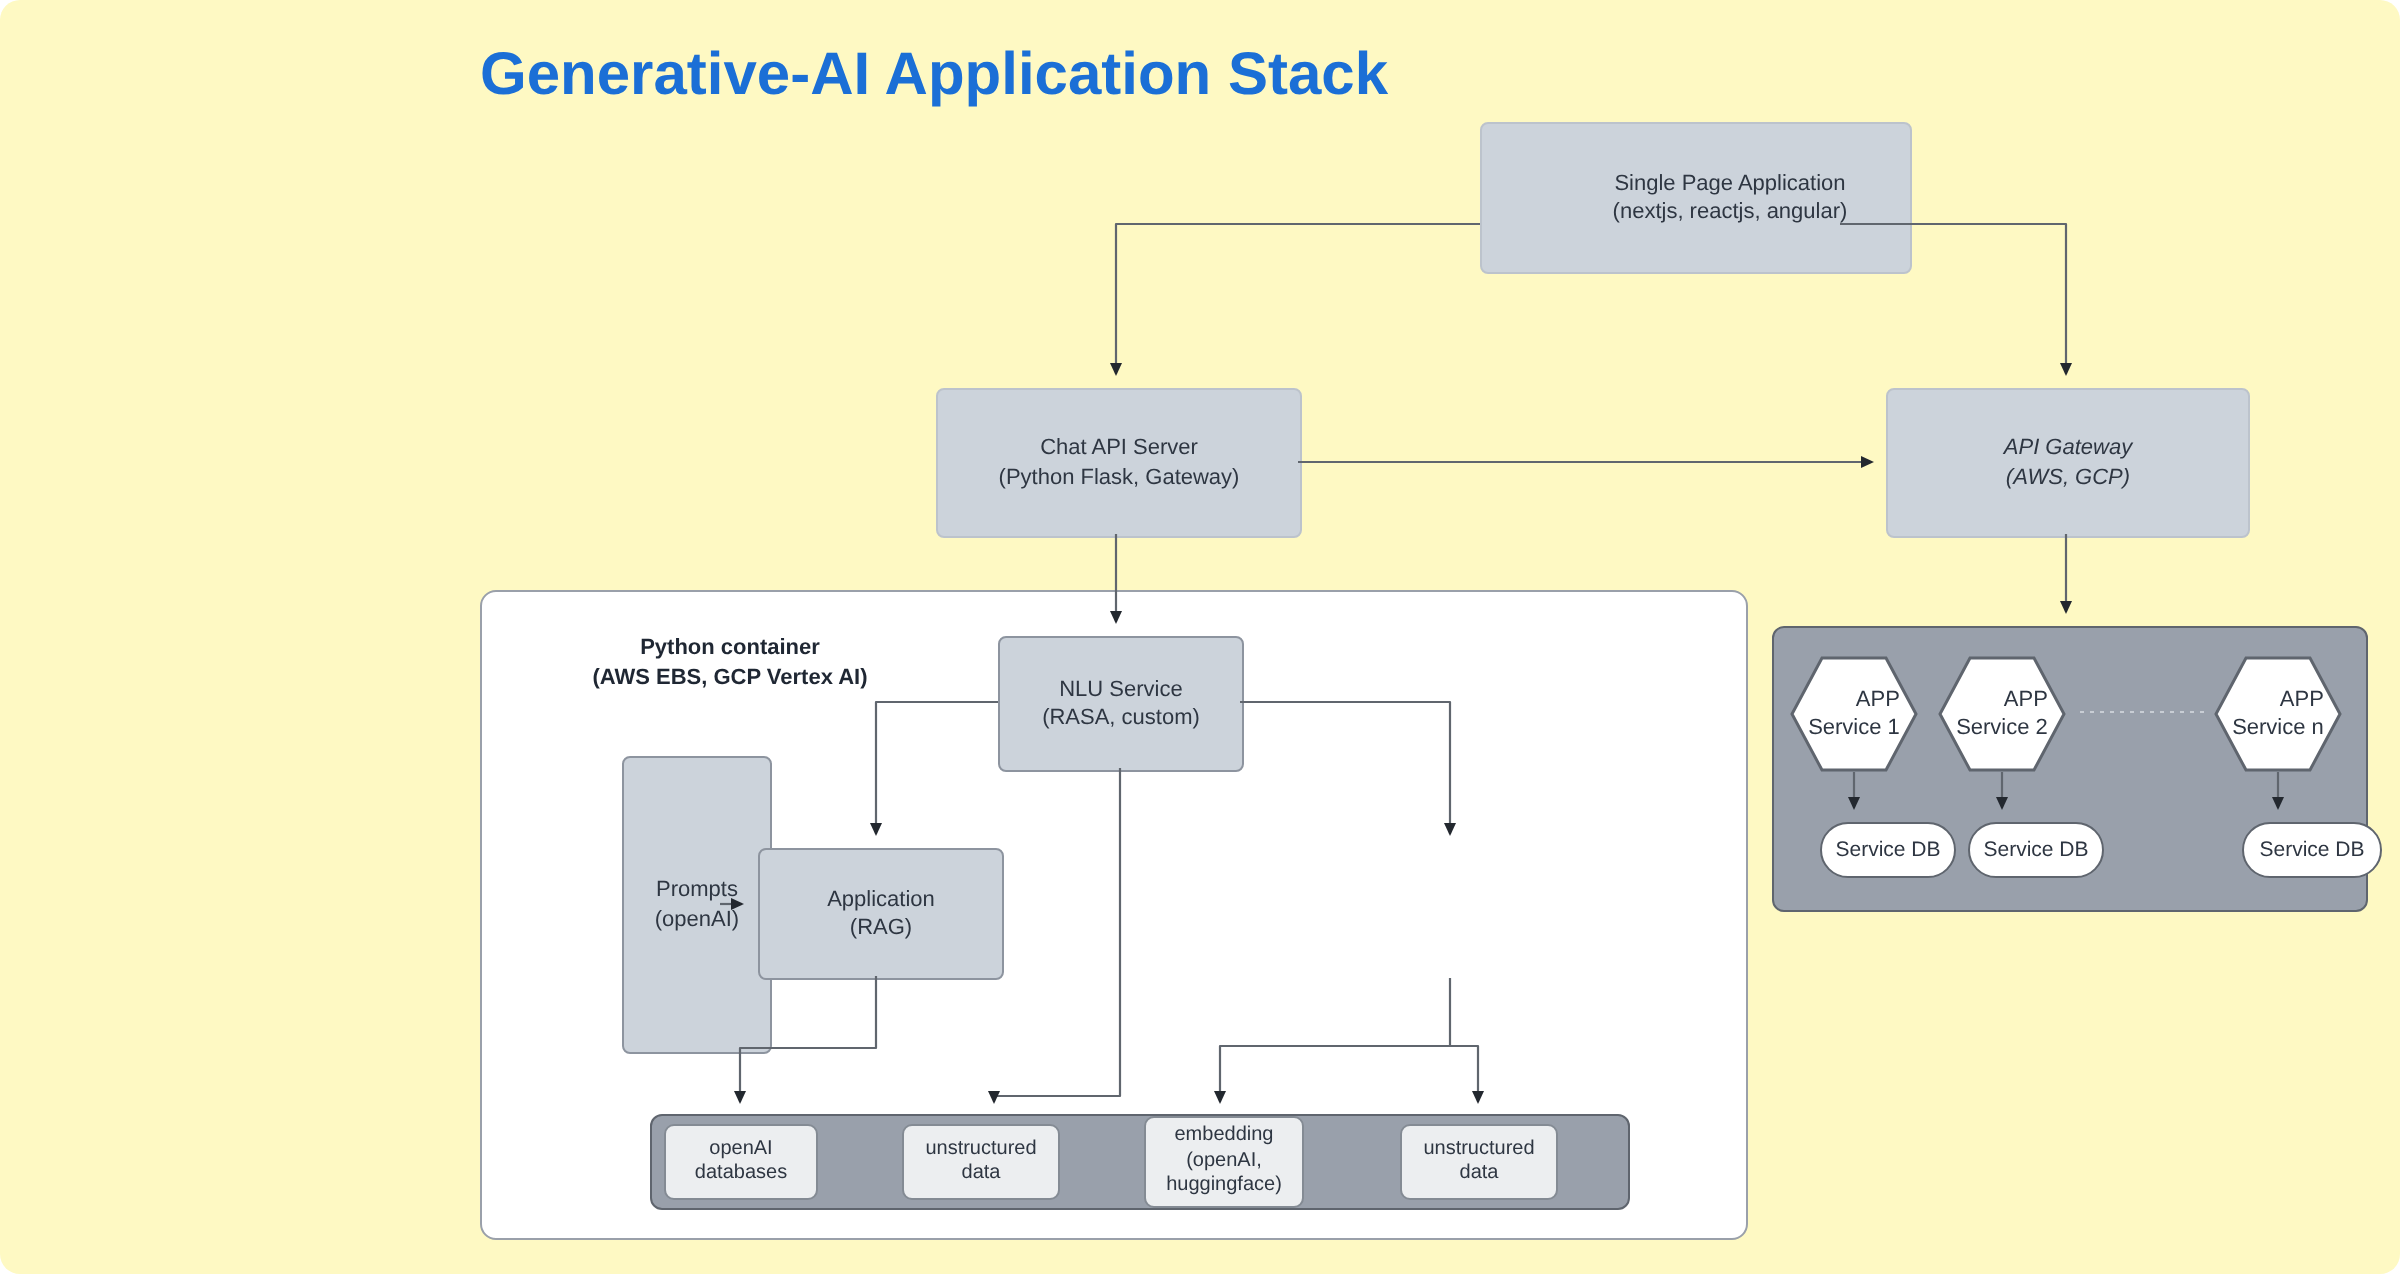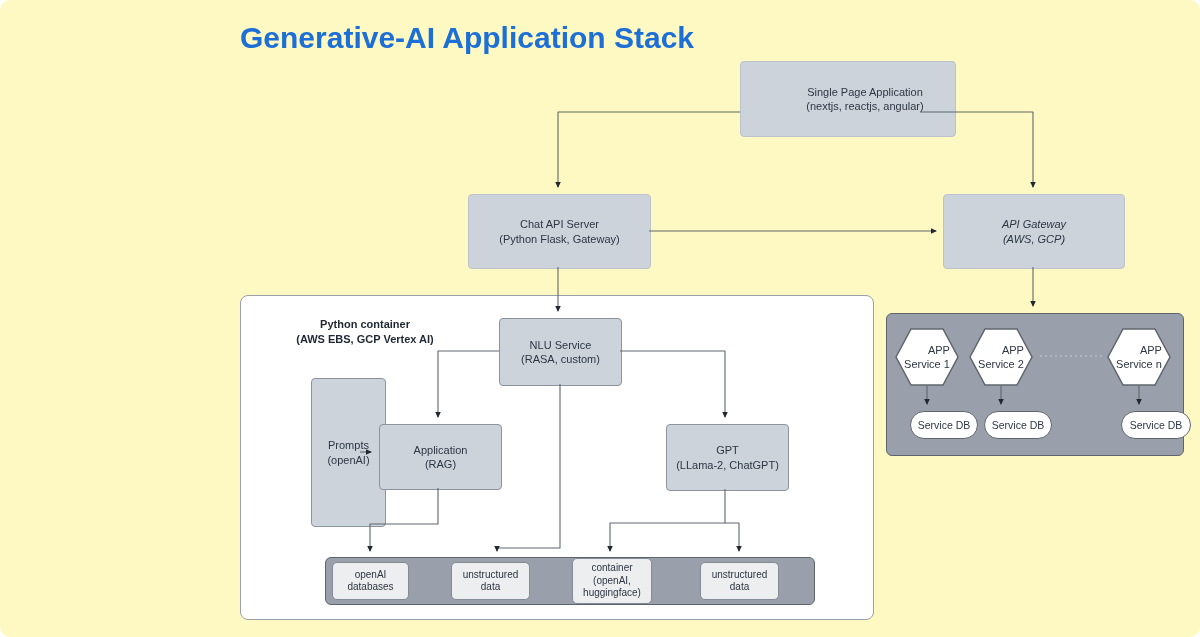--- a/index.html
+++ b/index.html
@@ -73,28 +73,26 @@
 
   <div class="node bordered" style="left:499px;top:318px;width:121px;height:66px;">NLU Service
 (RASA, custom)</div>
 
   <div class="node bordered" style="left:287px;top:378px;width:73px;height:147px;margin-left:24px;">Prompts
 (openAI)</div>
 
   <div class="node bordered" style="left:379px;top:424px;width:121px;height:64px;">Application
 (RAG)</div>
 
-  <div class="node bordered" style="left:666px;top:424px;width:121px;height:65px;">GPT
-(LLama-2, ChatGPT)</div>
 
   <div class="chip" style="left:332px;top:562px;width:75px;height:36px;">openAI
 databases</div>
   <div class="chip" style="left:451px;top:562px;width:77px;height:36px;">unstructured
 data</div>
-  <div class="chip" style="left:572px;top:558px;width:78px;height:44px;">container
+  <div class="chip" style="left:572px;top:558px;width:78px;height:44px;">embedding
 (openAI,
 huggingface)</div>
   <div class="chip" style="left:700px;top:562px;width:77px;height:36px;">unstructured
 data</div>
 
   <div class="hex" style="left:895px;top:328px;width:64px;height:58px;">
     <svg width="64" height="58" viewBox="0 0 64 58">
       <polygon points="16,1 48,1 63,29 48,57 16,57 1,29" fill="#ffffff" stroke="#5f656e" stroke-width="1.5"></polygon>
     </svg>
     <span class="hex-label">APP

